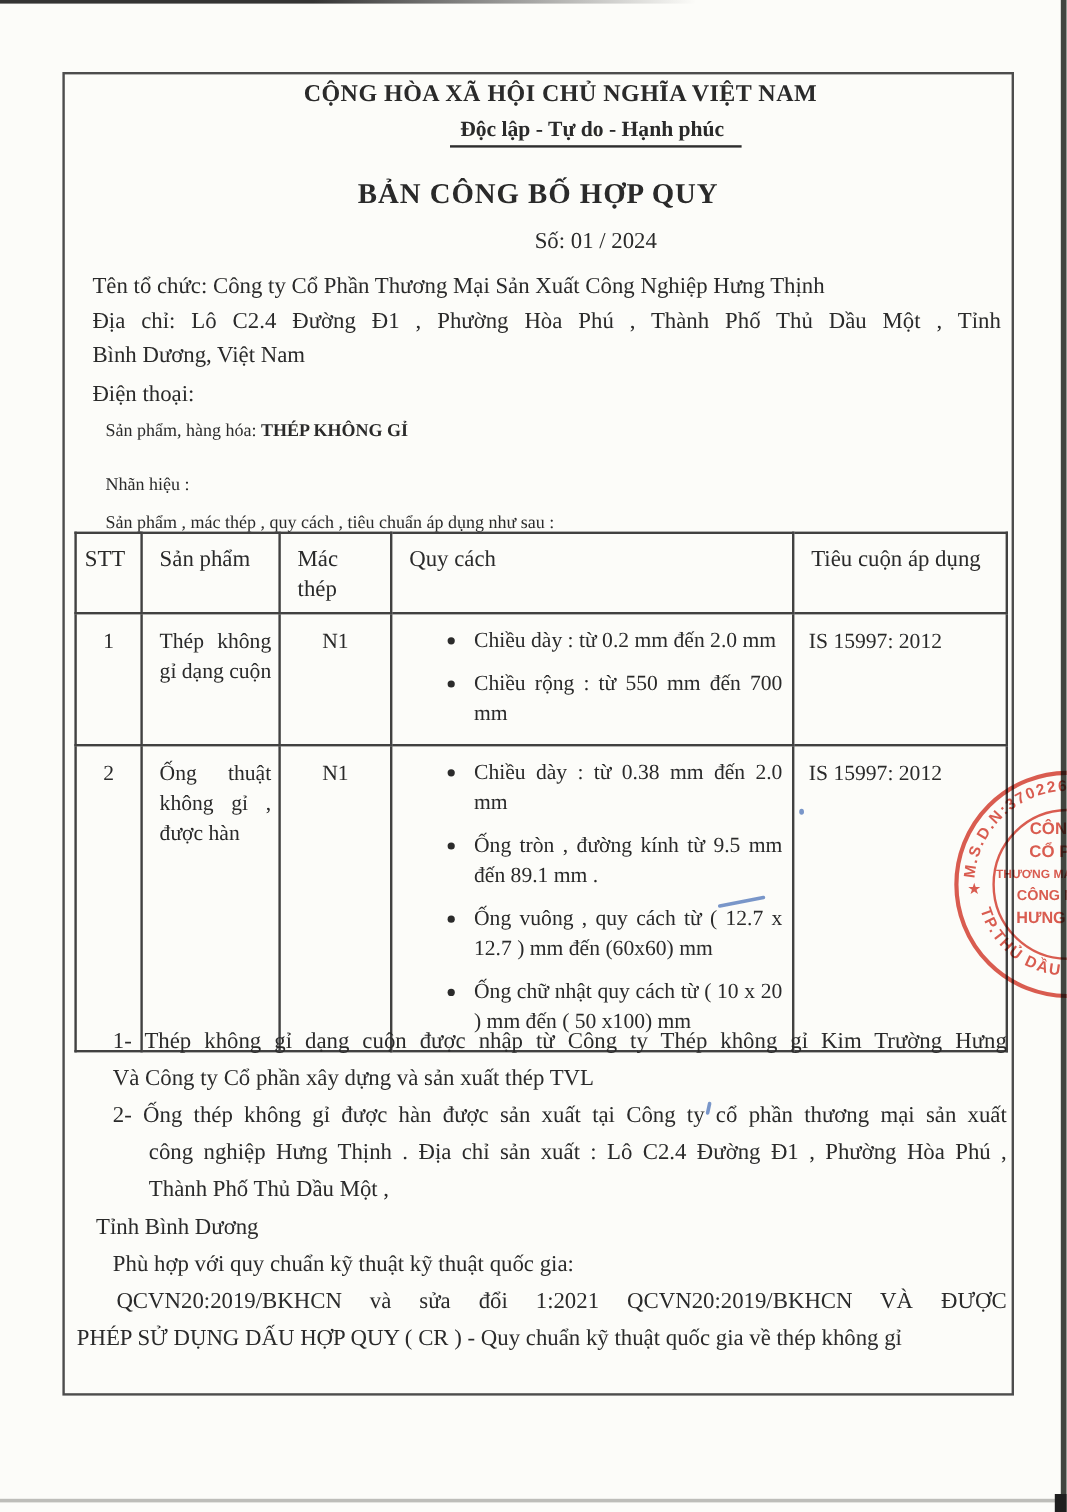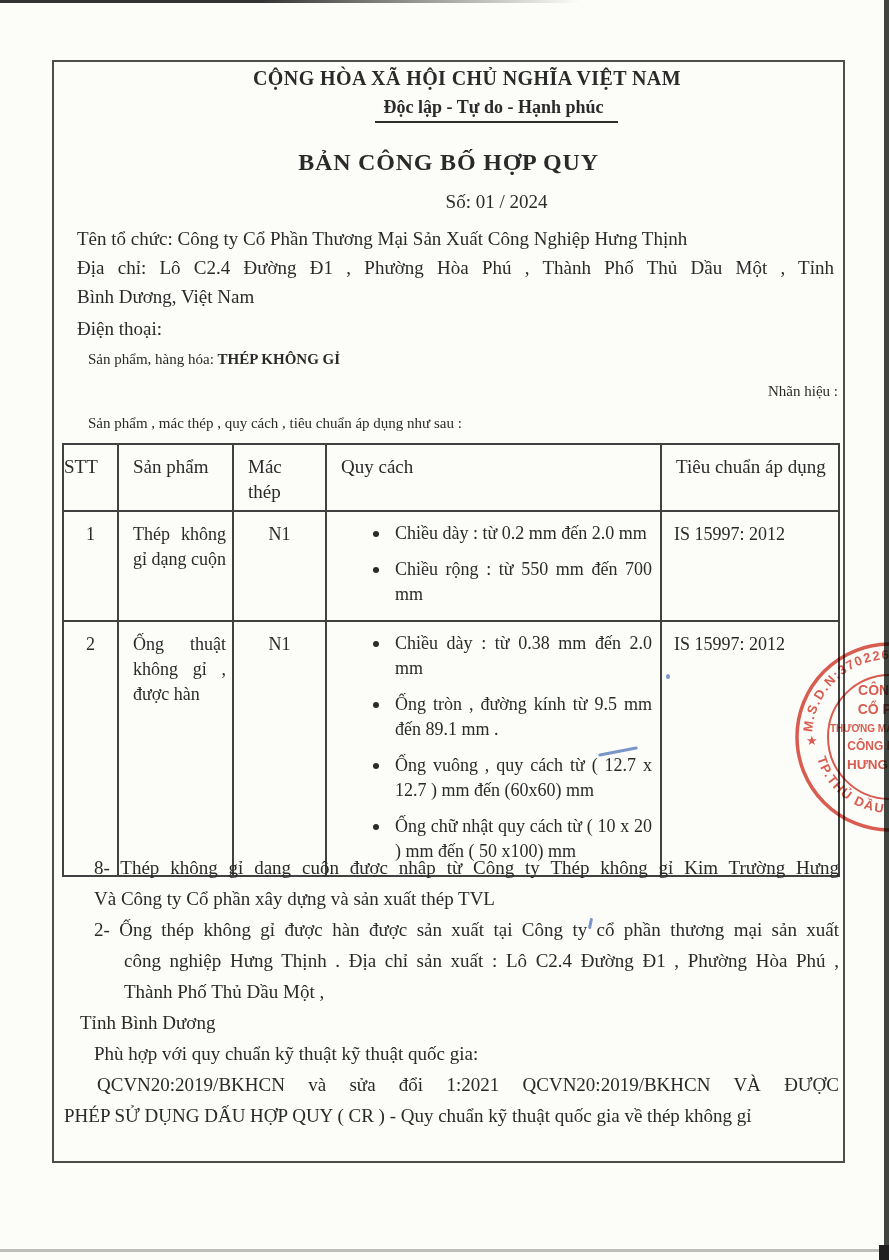--- a/index.html
+++ b/index.html
@@ -29,30 +29,30 @@
     font-weight:bold;font-size:24px;letter-spacing:.8px;}
   .h-number{position:absolute;left:52px;top:191px;width:793px;text-align:center;font-size:19px;padding-left:48px;}
 
   
   .org-block{position:absolute;left:77px;top:224px;width:757px;font-size:19px;line-height:29px;}
   .just-last{text-align:justify;text-align-last:justify;}
   .org-block .phone{margin-top:3px;}
 
   
   .product-block{position:absolute;left:88px;top:345px;width:750px;font-size:15px;line-height:29px;}
-  .product-block .brand{margin-top:3px;text-align:right;}
+  .product-block .brand{margin-top:16px;}
   .product-block .intro{margin-top:3px;}
 
   
   .spec-table{position:absolute;left:62px;top:443px;width:776px;border-collapse:collapse;
     table-layout:fixed;font-size:18px;line-height:25px;}
   .spec-table th,.spec-table td{border:2px solid #414141;vertical-align:top;
     font-weight:normal;padding:0;}
   .spec-table thead th{height:40px;padding:9px 6px 6px 14px;text-align:left;font-size:19px;}
-  .spec-table thead th.c-stt{text-align:left;padding-left:0;}
+  .spec-table thead th.c-stt{text-align:center;padding-left:0;}
   td.stt{text-align:center;padding-top:10px;}
   td.prod{padding:10px 6px 0 14px;text-align:justify;}
   td.grade{text-align:center;padding-top:10px;}
   td.specs{padding:9px 0 0 0;}
   td.standard{padding:10px 6px 0 12px;margin-left:28px;}
   tr.row-1 td{height:98px;}
   tr.row-2 td{height:237px;}
   .bullet{position:relative;padding:0 8px 0 68px;margin-bottom:11px;text-align:justify;}
   .bullet::before{content:"";position:absolute;left:46px;top:10px;width:6px;height:6px;
     border-radius:50%;background:#2b2b2b;}
@@ -114,21 +114,21 @@
         <col style="width:93px">
       <col style="width:335px">
         <col style="width:178px">
     </colgroup>
     <thead>
       <tr>
         <th class="c-stt">STT</th>
         <th>Sản phẩm</th>
         <th>Mác thép</th>
         <th>Quy cách</th>
-        <th>Tiêu chuẩn áp dụng</th>
+        <th>Tiêu cuộn áp dụng</th>
       </tr>
     </thead>
     <tbody>
       <tr class="row-1">
         <td class="stt">1</td>
         <td class="prod">Thép không gỉ dạng cuộn</td>
         <td class="grade">N1</td>
         <td class="specs">
           <div class="bullet"><span>Chiều dày : từ 0.2 mm đến 2.0 mm</span></div>
           <div class="bullet"><span>Chiều rộng : từ 550 mm đến 700 mm</span></div>
@@ -144,21 +144,21 @@
           <div class="bullet"><span>Ống tròn , đường kính từ 9.5 mm đến 89.1 mm .</span></div>
           <div class="bullet"><span>Ống vuông , quy cách từ ( 12.7 x 12.7 ) mm đến (60x60) mm</span></div>
           <div class="bullet"><span>Ống chữ nhật quy cách từ ( 10 x 20 ) mm đến ( 50 x100) mm</span></div>
         </td>
         <td class="standard">IS 15997: 2012</td>
       </tr>
     </tbody>
   </table>
 
   <div class="notes">
-    <div class="n-ind30 just-last">8- Thép không gỉ dạng cuộn được nhập từ Công ty Thép không gỉ Kim Trường Hưng</div>
+    <div class="n-ind30 just-last">1- Thép không gỉ dạng cuộn được nhập từ Công ty Thép không gỉ Kim Trường Hưng</div>
     <div class="n-ind30">Và Công ty Cổ phần xây dựng và sản xuất thép TVL</div>
     <div class="n-ind30 just-last">2- Ống thép không gỉ được hàn được sản xuất tại Công ty cổ phần thương mại sản xuất</div>
     <div class="n-ind60 just-last">công nghiệp Hưng Thịnh . Địa chỉ sản xuất : Lô C2.4 Đường Đ1 , Phường Hòa Phú ,</div>
     <div class="n-ind60">Thành Phố Thủ Dầu Một ,</div>
     <div class="n-ind16">Tỉnh Bình Dương</div>
     <div class="n-ind30">Phù hợp với quy chuẩn kỹ thuật kỹ thuật quốc gia:</div>
     <div class="n-ind33 just-last">QCVN20:2019/BKHCN và sửa đổi 1:2021 QCVN20:2019/BKHCN VÀ ĐƯỢC</div>
     <div>PHÉP SỬ DỤNG DẤU HỢP QUY ( CR ) -  Quy chuẩn kỹ thuật quốc gia về thép không gỉ</div>
   </div>
 

